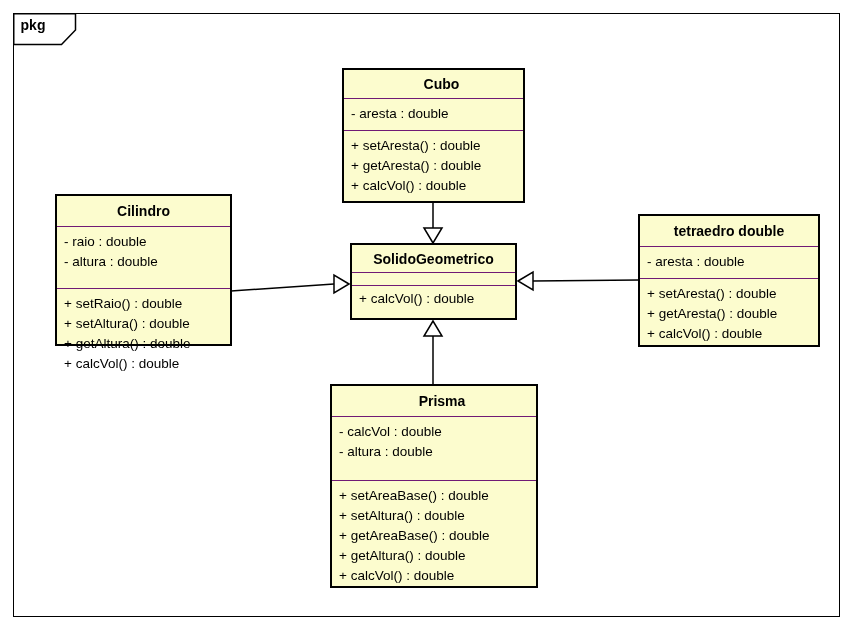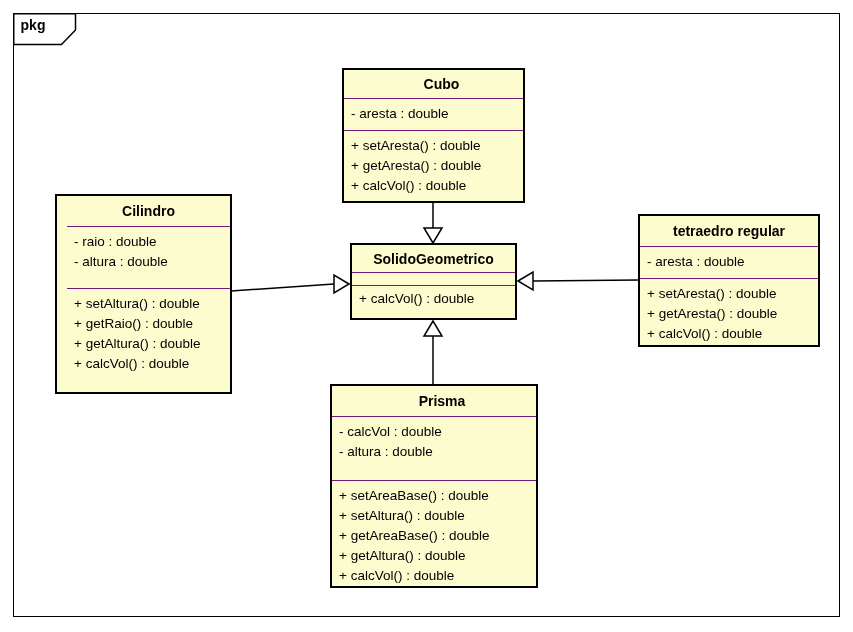--- a/index.html
+++ b/index.html
@@ -67,21 +67,21 @@
     font-size: 13.5px;
     flex: 0 0 auto;
   }
   .uml-line { line-height: 20px; white-space: nowrap; }
 
   
   #cls-cubo      { left: 342px; top:  68px; width: 183px; height: 135px; }
   #cls-cubo .uml-title { height: 28px; margin-left: 16px; }
   #cls-cubo .uml-attrs { height: 32px; }
 
-  #cls-cilindro  { left:  55px; top: 194px; width: 177px; height: 200px; padding-left: 10px; }
+  #cls-cilindro  { left:  55px; top: 194px; width: 177px; height: 152px; }
   #cls-cilindro .uml-title { height: 30px; }
   #cls-cilindro .uml-attrs { height: 62px; }
 
   #cls-solido    { left: 350px; top: 243px; width: 167px; height: 77px; }
   #cls-solido .uml-title { height: 27px; text-align: right; }
   #cls-solido .uml-attrs { height: 13px; padding: 0; }
   #cls-solido .uml-methods { padding-top: 3px; }
 
   #cls-tetraedro { left: 638px; top: 214px; width: 182px; height: 133px; }
   #cls-tetraedro .uml-title { height: 30px; }
@@ -137,37 +137,37 @@
     </div>
   </div>
 
   <div class="uml-class" id="cls-cilindro">
     <div class="uml-title">Cilindro</div>
     <div class="uml-compartment uml-attrs">
       <div class="uml-line">- raio : double</div>
       <div class="uml-line">- altura : double</div>
     </div>
     <div class="uml-compartment uml-methods">
+      <div class="uml-line">+ setRaio() : double</div>
       <div class="uml-line">+ setAltura() : double</div>
-      <div class="uml-line">+ getRaio() : double</div>
       <div class="uml-line">+ getAltura() : double</div>
       <div class="uml-line">+ calcVol() : double</div>
     </div>
   </div>
 
   <div class="uml-class" id="cls-solido">
     <div class="uml-title">SolidoGeometrico</div>
     <div class="uml-compartment uml-attrs"></div>
     <div class="uml-compartment uml-methods">
       <div class="uml-line">+ calcVol() : double</div>
     </div>
   </div>
 
   <div class="uml-class" id="cls-tetraedro">
-    <div class="uml-title">tetraedro regular</div>
+    <div class="uml-title">tetraedro double</div>
     <div class="uml-compartment uml-attrs">
       <div class="uml-line">- aresta : double</div>
     </div>
     <div class="uml-compartment uml-methods">
       <div class="uml-line">+ setAresta() : double</div>
       <div class="uml-line">+ getAresta() : double</div>
       <div class="uml-line">+ calcVol() : double</div>
     </div>
   </div>
 

